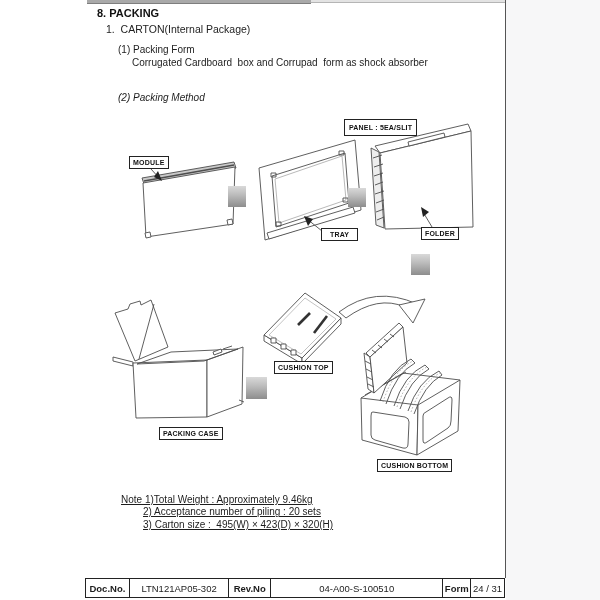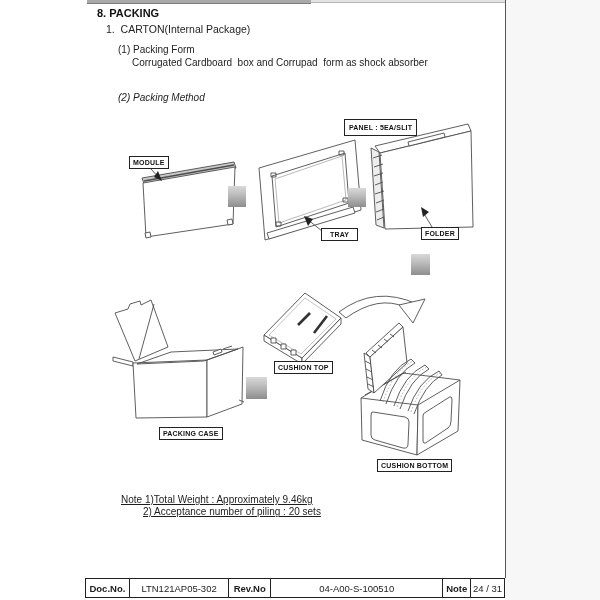--- a/index.html
+++ b/index.html
@@ -167,24 +167,25 @@
 
   <div class="grad" style="left:246px;top:377px;width:21px;height:22px;"></div>
 
   <div class="dlabel" style="left:159px;top:427px;">PACKING CASE</div>
   <div class="dlabel" style="left:274px;top:361px;">CUSHION TOP</div>
   <div class="dlabel" style="left:377px;top:459px;">CUSHION BOTTOM</div>
 
   <div class="notes">
     <div>Note 1)Total Weight : Approximately 9.46kg</div>
     <div class="ind">2) Acceptance number of piling : 20 sets</div>
+    <div class="ind">3) Carton size :  495(W) × 423(D) × 320(H)</div>
   </div>
 
   <div class="ftable">
     <div class="fcell flabel" style="width:43px;">Doc.No.</div>
     <div class="fcell" style="width:100px;">LTN121AP05-302</div>
     <div class="fcell flabel" style="width:42px;">Rev.No</div>
     <div class="fcell" style="width:173px;">04-A00-S-100510</div>
-    <div class="fcell flabel" style="width:28px;">Note</div>
+    <div class="fcell flabel" style="width:28px;">Form</div>
     <div class="fcell" style="width:34px;">24 / 31</div>
   </div>
 
 </div>
 
 </body></html>

